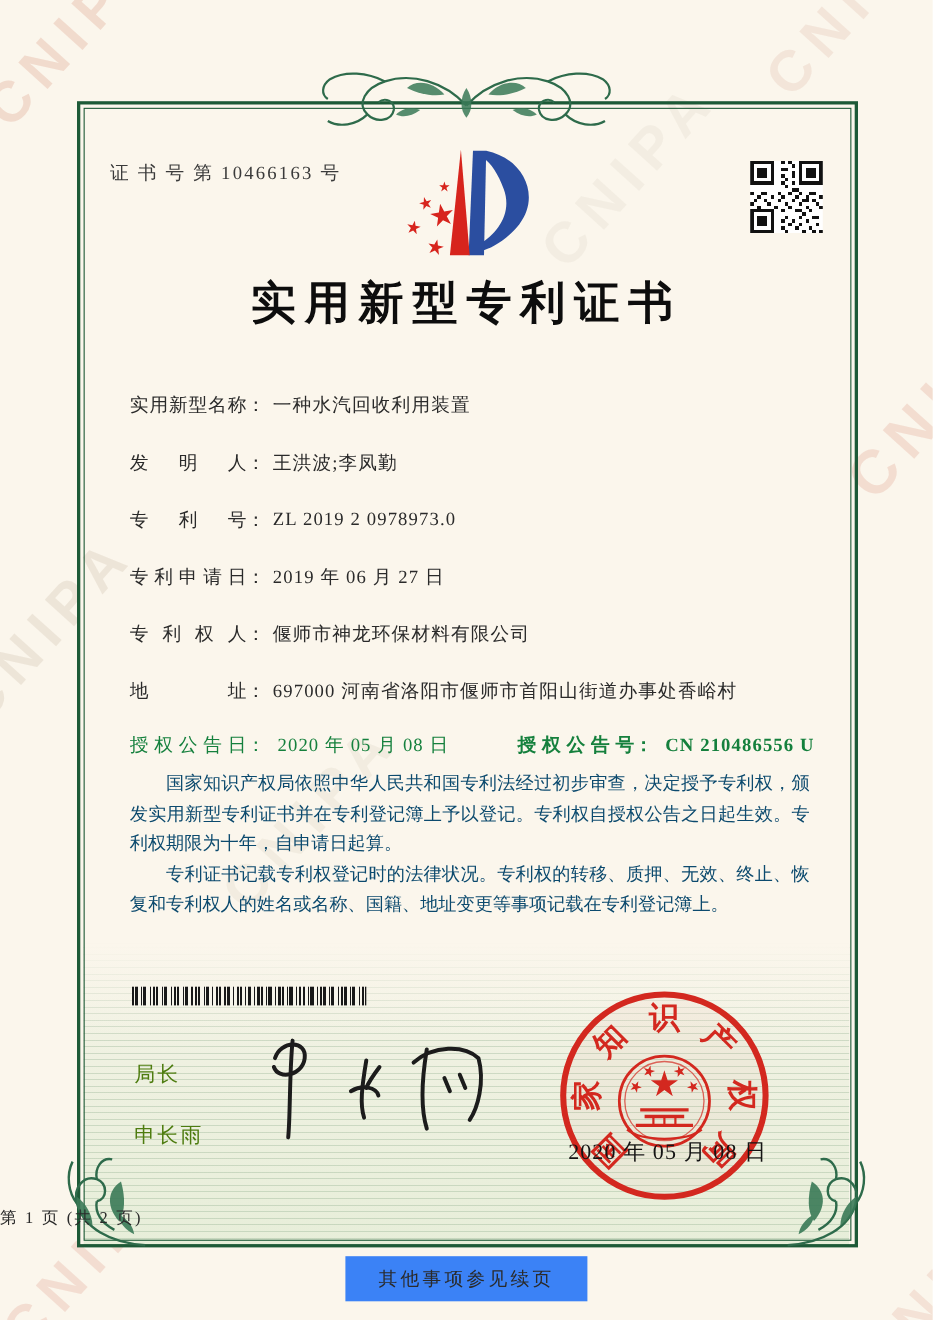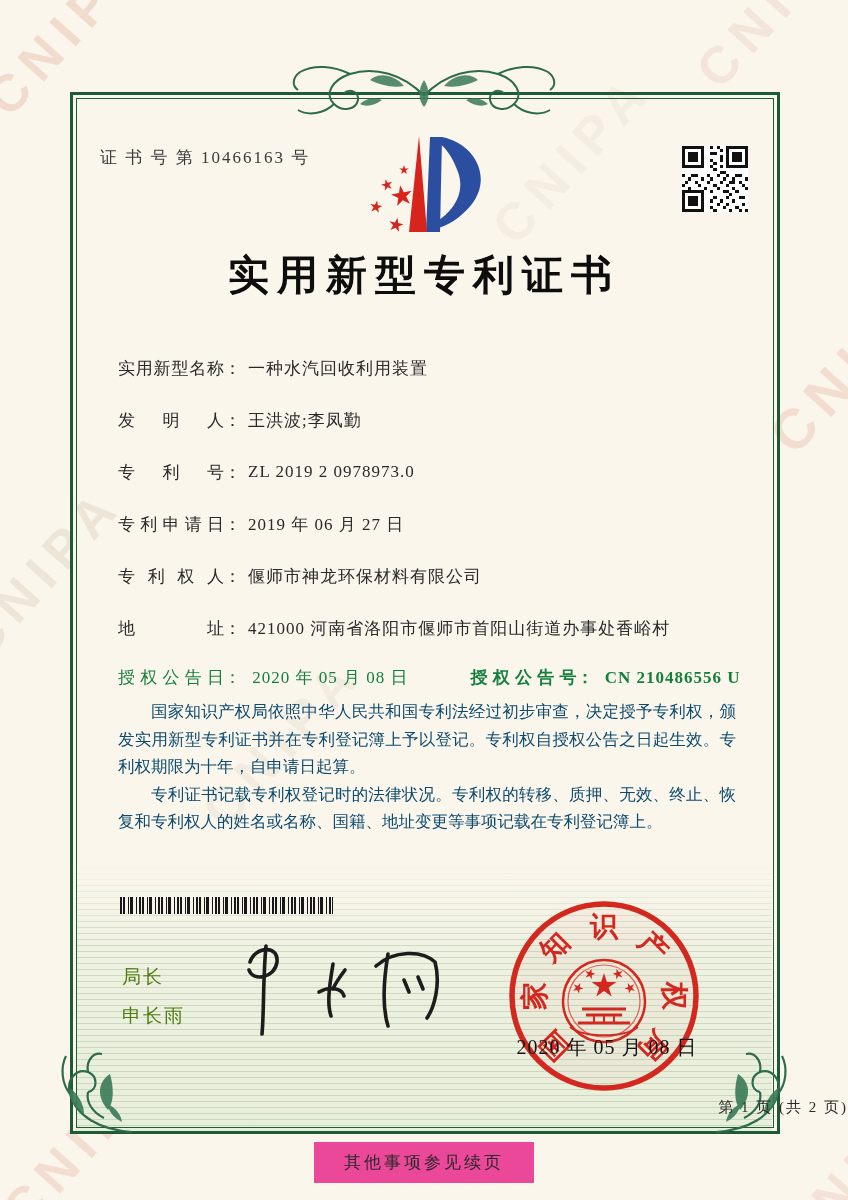--- a/index.html
+++ b/index.html
@@ -53,31 +53,31 @@
   .paras p{margin:0;text-indent:2em;}
 
   .barcode{position:absolute;left:120px;top:897px;width:213px;height:17px;z-index:2;
      background:repeating-linear-gradient(90deg,
        #181818 0 2px,#f6f4ea 2px 3px,#181818 3px 5px,#f6f4ea 5px 8px,
        #181818 8px 9px,#f6f4ea 9px 10px,#181818 10px 13px,#f6f4ea 13px 16px,
        #181818 16px 17px,#f6f4ea 17px 19px);}
 
   .sig-block{position:absolute;left:122px;top:964px;font-size:19px;letter-spacing:2px;
              z-index:2;color:#4d7c0f;}
-  .sig-block .line2{margin-top:13px;}
+  .sig-block .line2{margin-top:29px;}
   .sig-svg{position:absolute;left:236px;top:932px;z-index:2;}
 
   .seal-svg{position:absolute;left:506px;top:898px;z-index:3;}
   .seal-date{position:absolute;left:512px;top:1034px;width:190px;text-align:center;
              font-size:20px;color:#141414;letter-spacing:1px;z-index:4;}
 
-  .page-no{position:absolute;left:0;right:0;top:1098px;text-align:right;font-size:15px;
+  .page-no{position:absolute;left:0;right:0;top:1098px;text-align:left;font-size:15px;
            letter-spacing:2px;z-index:2;color:#2a2a2a;}
   .footer-note{position:absolute;left:50%;transform:translateX(-50%);top:1142px;
-               background:#ec4899;padding:9px 30px;font-size:17px;letter-spacing:3px;
+               background:#3b82f6;padding:9px 30px;font-size:17px;letter-spacing:3px;
                z-index:2;color:#2a2a2a;}
 
   .ornament{position:absolute;left:50%;top:56px;transform:translateX(-50%);z-index:2;}
   .corner-l{position:absolute;left:44px;top:1048px;z-index:2;}
   .corner-r{position:absolute;left:708px;top:1048px;z-index:2;transform:scaleX(-1);}
 </style>
 </head>
 <body>
 
 <div id="page">
@@ -257,21 +257,21 @@
       <span class="fvalue">2019 年 06 月 27 日</span>
     </div>
     <div class="frow">
       <span class="flabel">专利权人</span>
         <span>：</span>
       <span class="fvalue">偃师市神龙环保材料有限公司</span>
     </div>
     <div class="frow">
       <span class="flabel">地址</span>
         <span>：</span>
-      <span class="fvalue">421000 河南省洛阳市偃师市首阳山街道办事处香峪村</span>
+      <span class="fvalue">697000 河南省洛阳市偃师市首阳山街道办事处香峪村</span>
     </div>
   </div>
 
   <div class="grant">
     <div>
       <span class="flabel">授权公告日</span><span>：</span>
       <span class="fvalue">2020 年 05 月 08 日</span>
     </div>
     <div class="pair2">
       <span class="flabel">授权公告号</span><span>：</span>

